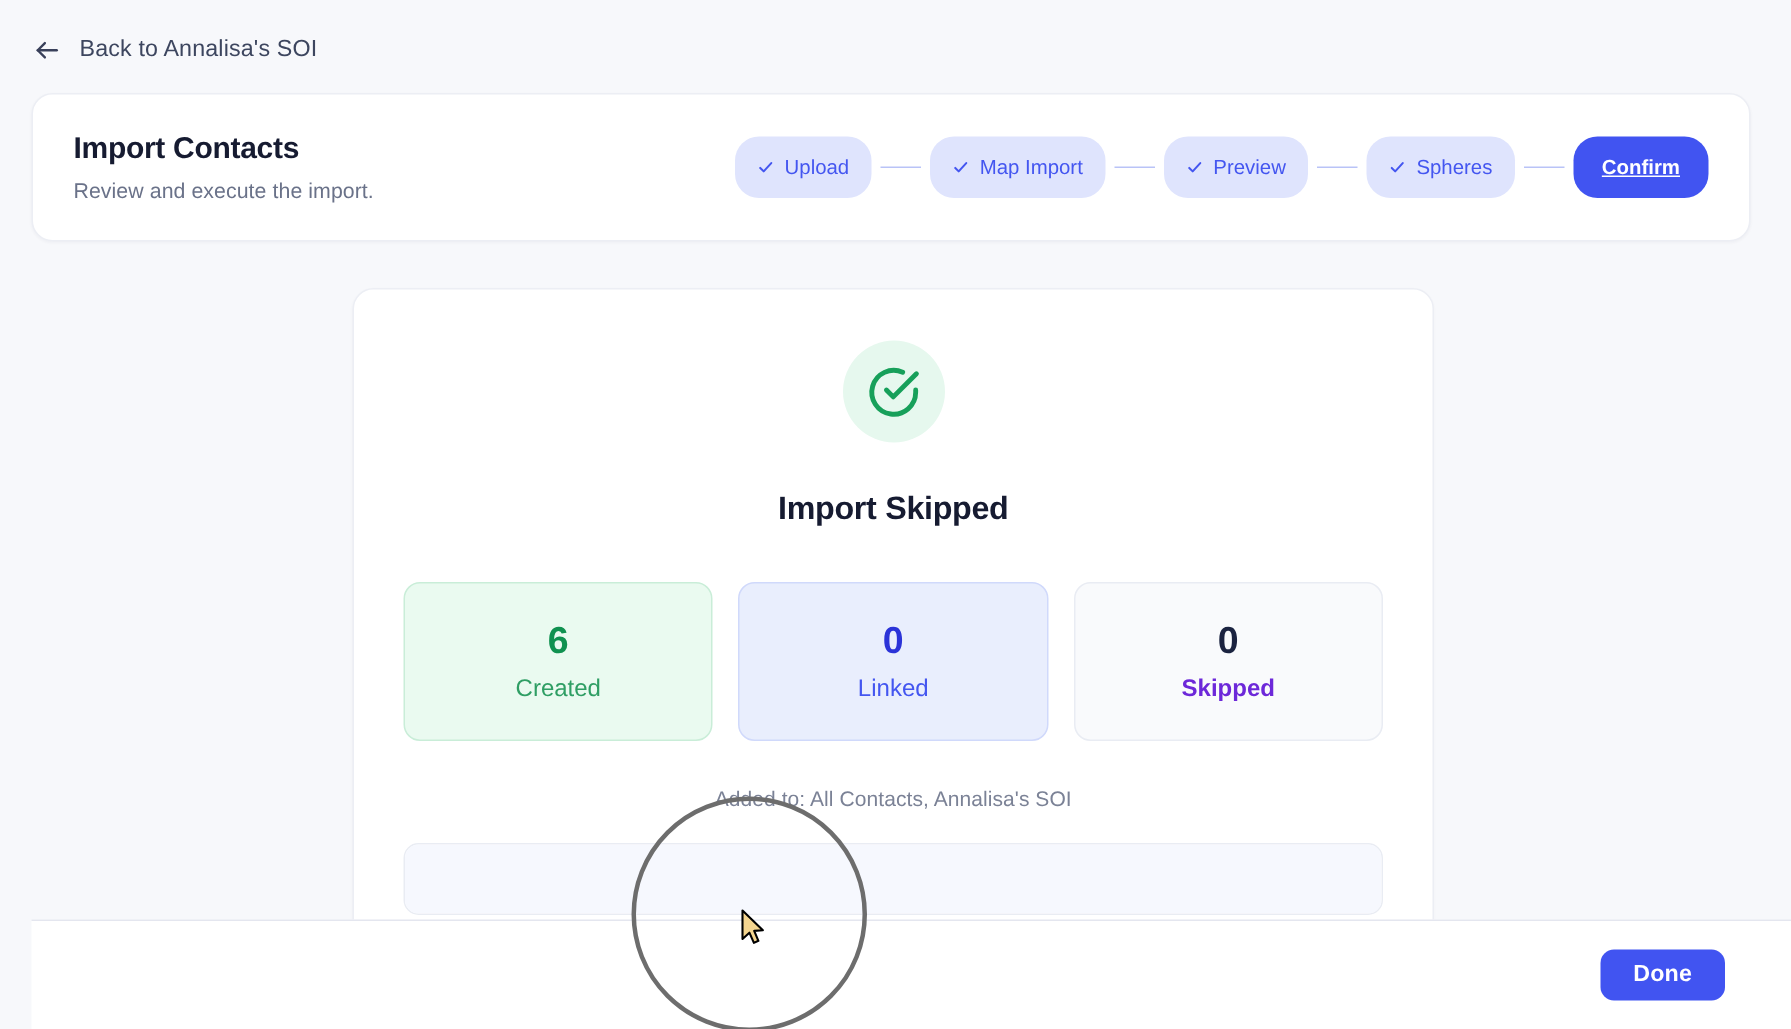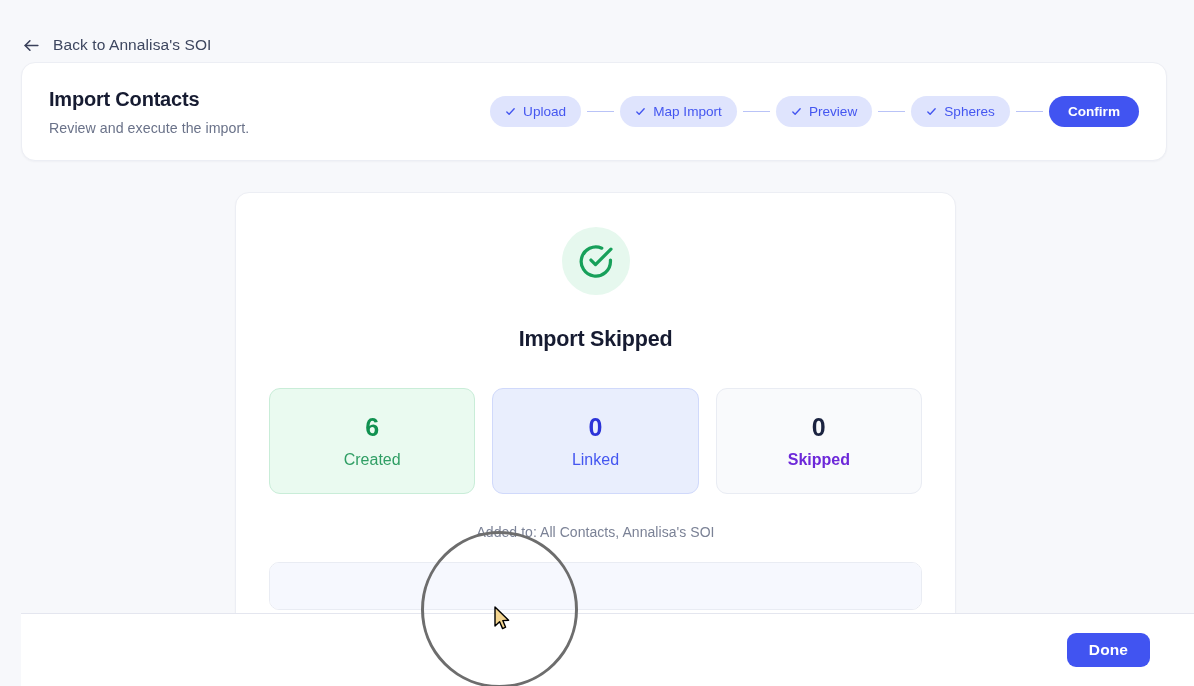--- a/index.html
+++ b/index.html
@@ -15,21 +15,21 @@
     background: #f7f8fb;
     position: relative;
     color: #1e2235;
     -webkit-font-smoothing: antialiased;
   }
 
   
   .back-link {
     position: absolute;
     left: 22px;
-    top: 32px;
+    top: 20px;
     display: flex;
     align-items: center;
     gap: 12px;
     cursor: pointer;
     height: 26px;
   }
   .back-arrow {
     width: 19px;
     height: 19px;
     display: block;
@@ -75,36 +75,37 @@
   .stepper {
     margin-left: auto;
     display: flex;
     align-items: center;
     gap: 0;
   }
   .step-pill {
     display: inline-flex;
     align-items: center;
     gap: 7px;
-    height: 31px;
+    height: 41px;
     padding: 0 15px;
     border-radius: 16px;
     font-size: 13.6px;
     white-space: nowrap;
     cursor: pointer;
   }
   .step-pill.done {
     background: #dfe4fd;
     color: #4456f0;
   }
   .step-pill.current {
     background: #4154f1;
     color: #ffffff;
     font-weight: bold;
     padding: 0 19px;
+    text-decoration: underline;
   }
   .step-check {
     width: 11px;
     height: 11px;
     display: block;
     flex: 0 0 auto;
   }
   .step-conn {
     width: 27px;
     height: 1.6px;

